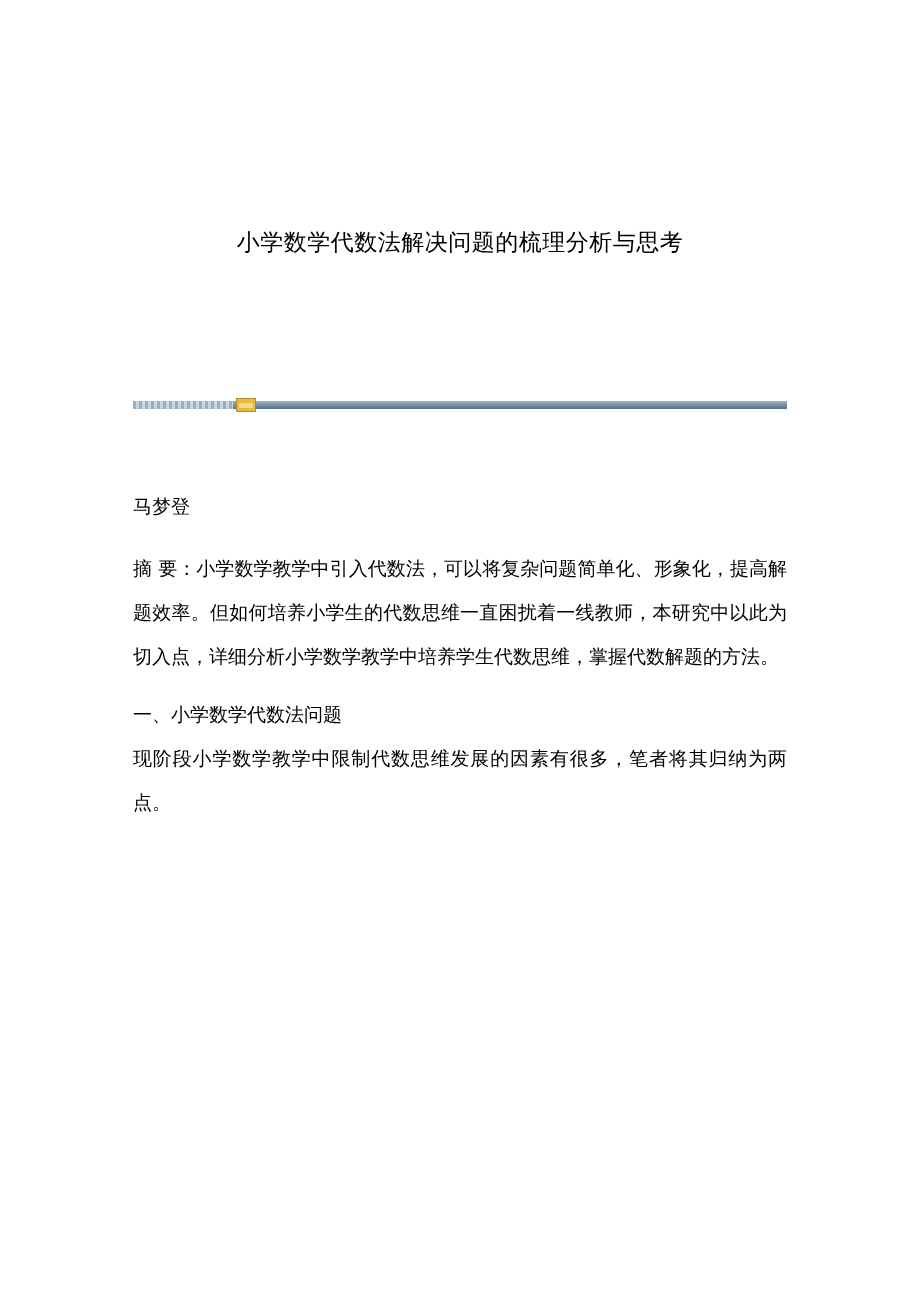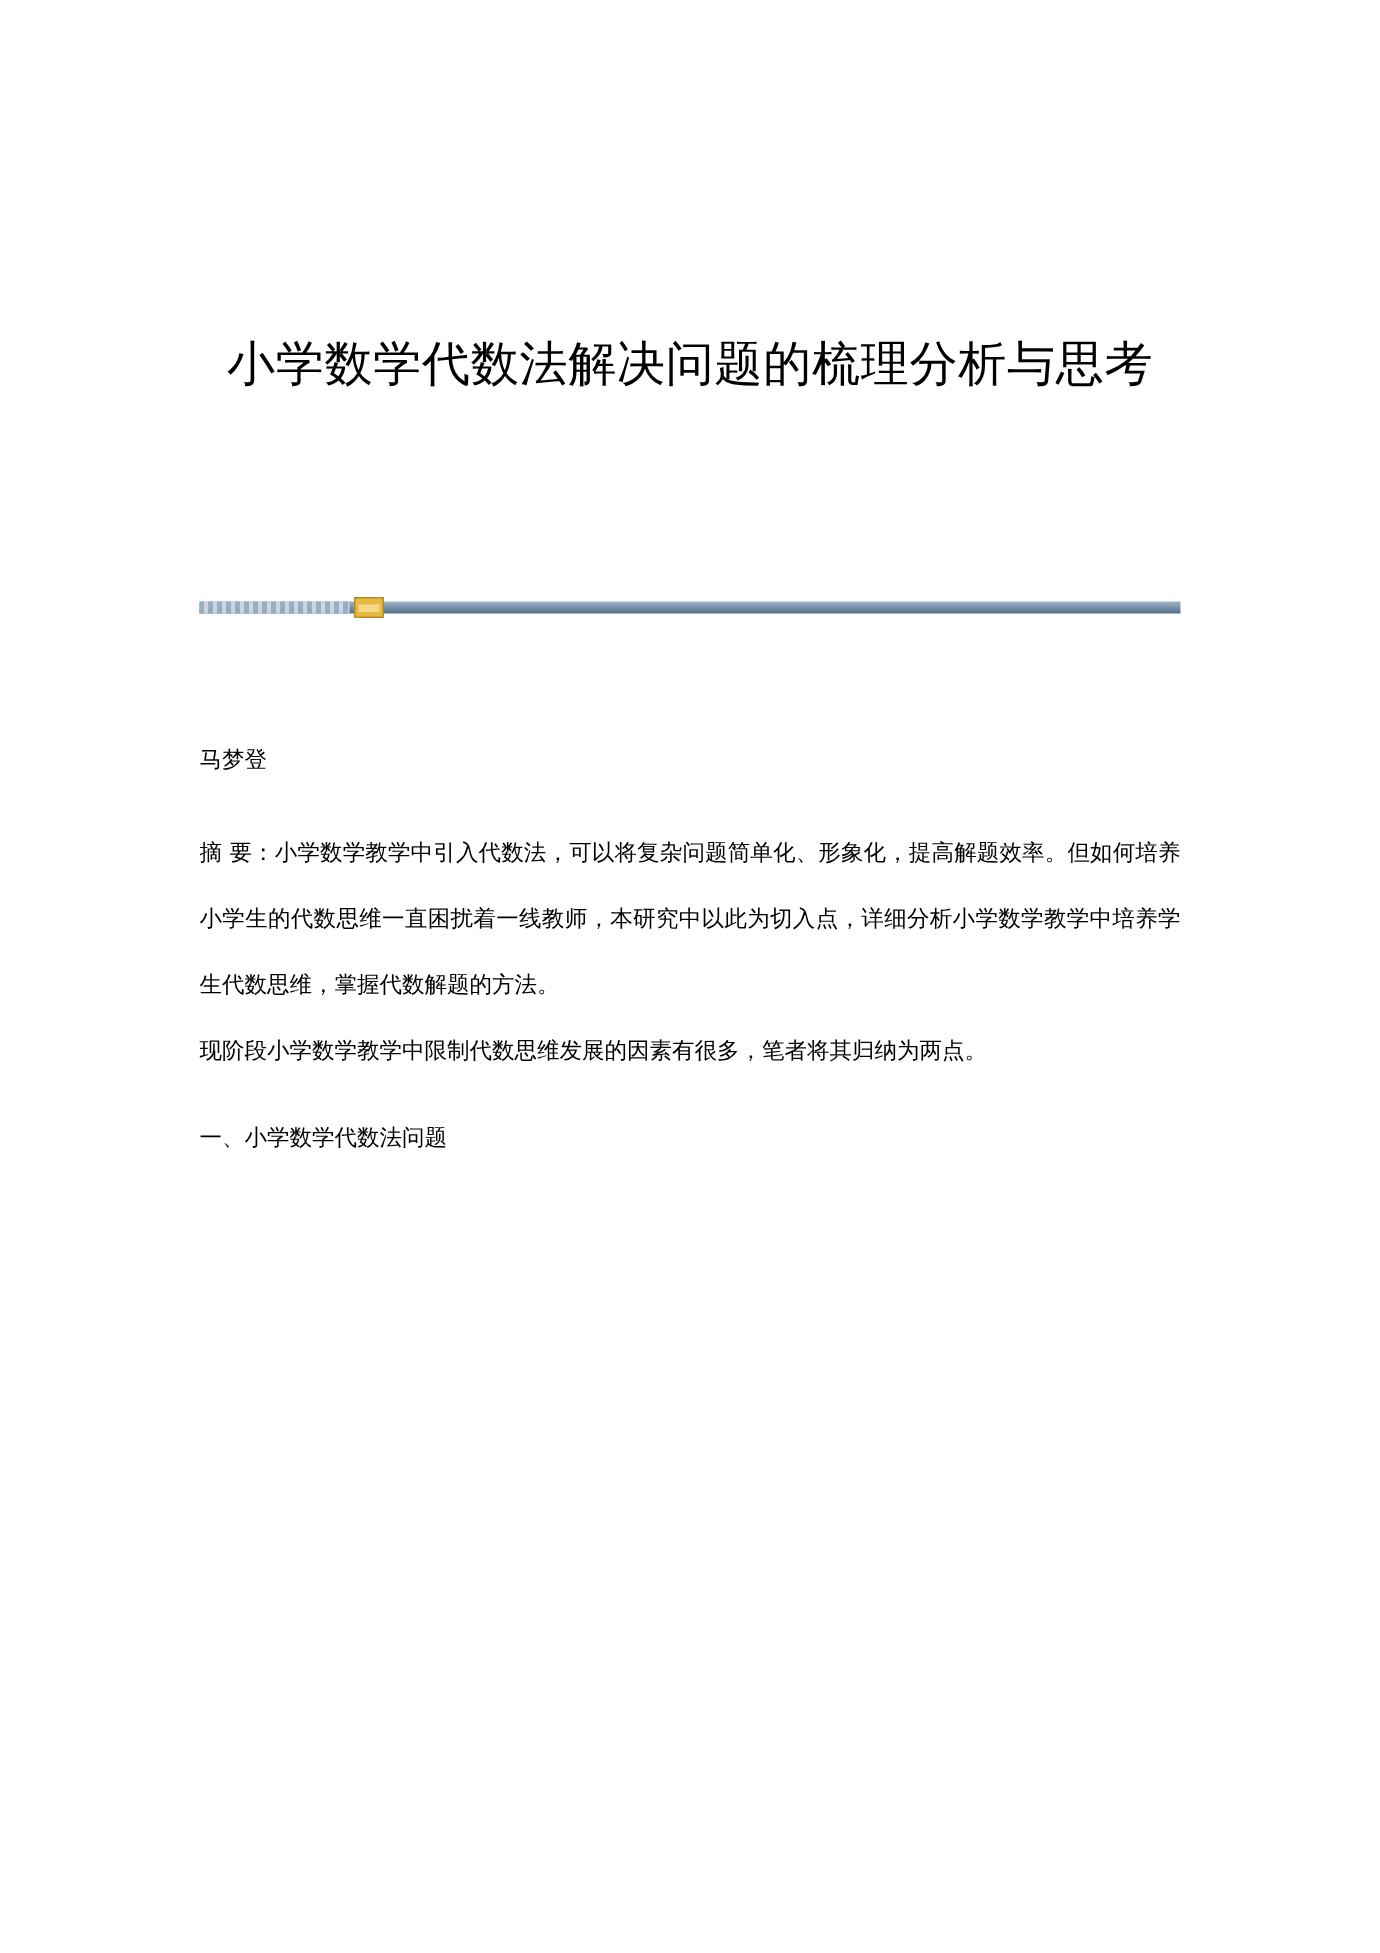--- a/index.html
+++ b/index.html
@@ -18,21 +18,21 @@
     position: relative;
     width: 920px;
     height: 1302px;
     box-sizing: border-box;
     padding: 0 133px;
   }
   .doc-title {
     margin: 0;
     padding-top: 198px;
     font-family: "DejaVu Sans", sans-serif;
-    font-size: 32px;
+    font-size: 23px;
     font-weight: normal;
     line-height: 88px;
     text-align: center;
     letter-spacing: 0.5px;
     color: #000;
   }
   .divider-wrap {
     margin-top: 112px;
     height: 14px;
     position: relative;
@@ -71,21 +71,21 @@
     top: 4px;
     height: 5px;
     background: #f5d98a;
   }
   .body-block {
     margin-top: 72px;
   }
   p.para {
     margin: 0 0 0 0;
     font-family: "DejaVu Sans", sans-serif;
-    font-size: 15px;
+    font-size: 19px;
     line-height: 44px;
     text-align: justify;
     text-justify: inter-ideograph;
     color: #000;
   }
   p.spaced {
     margin-top: 14px;
   }
   p.author {
     margin-bottom: 18px;
@@ -100,17 +100,17 @@
 
   <div class="divider-wrap">
     <div class="divider-bar"></div>
     <div class="divider-left"></div>
     <div class="divider-mark"></div>
   </div>
 
   <div class="body-block">
     <p class="para author">马梦登</p>
     <p class="para spaced">摘 要：小学数学教学中引入代数法，可以将复杂问题简单化、形象化，提高解题效率。但如何培养小学生的代数思维一直困扰着一线教师，本研究中以此为切入点，详细分析小学数学教学中培养学生代数思维，掌握代数解题的方法。</p>
+    <p class="para spaced">一、小学数学代数法问题</p>
     <p class="para">现阶段小学数学教学中限制代数思维发展的因素有很多，笔者将其归纳为两点。</p>
-    <p class="para spaced">一、小学数学代数法问题</p>
   </div>
 
 </div>
 
 </body></html>

